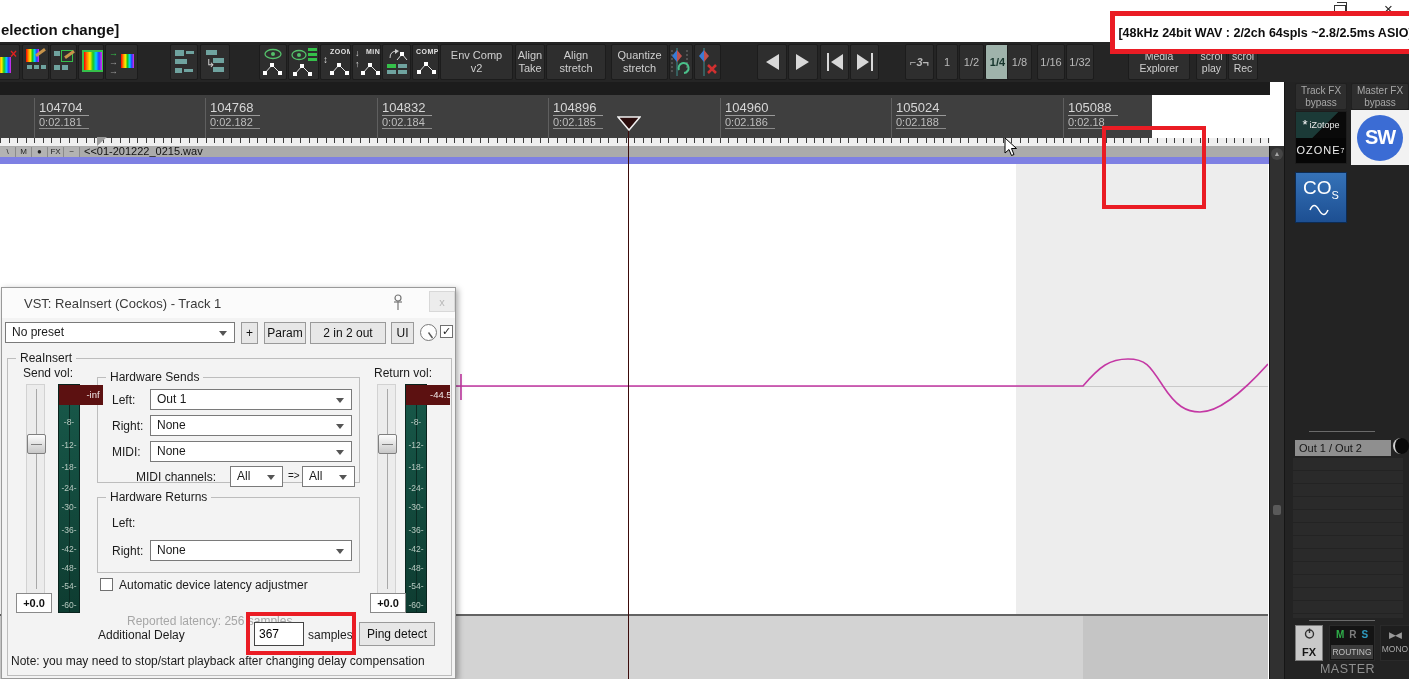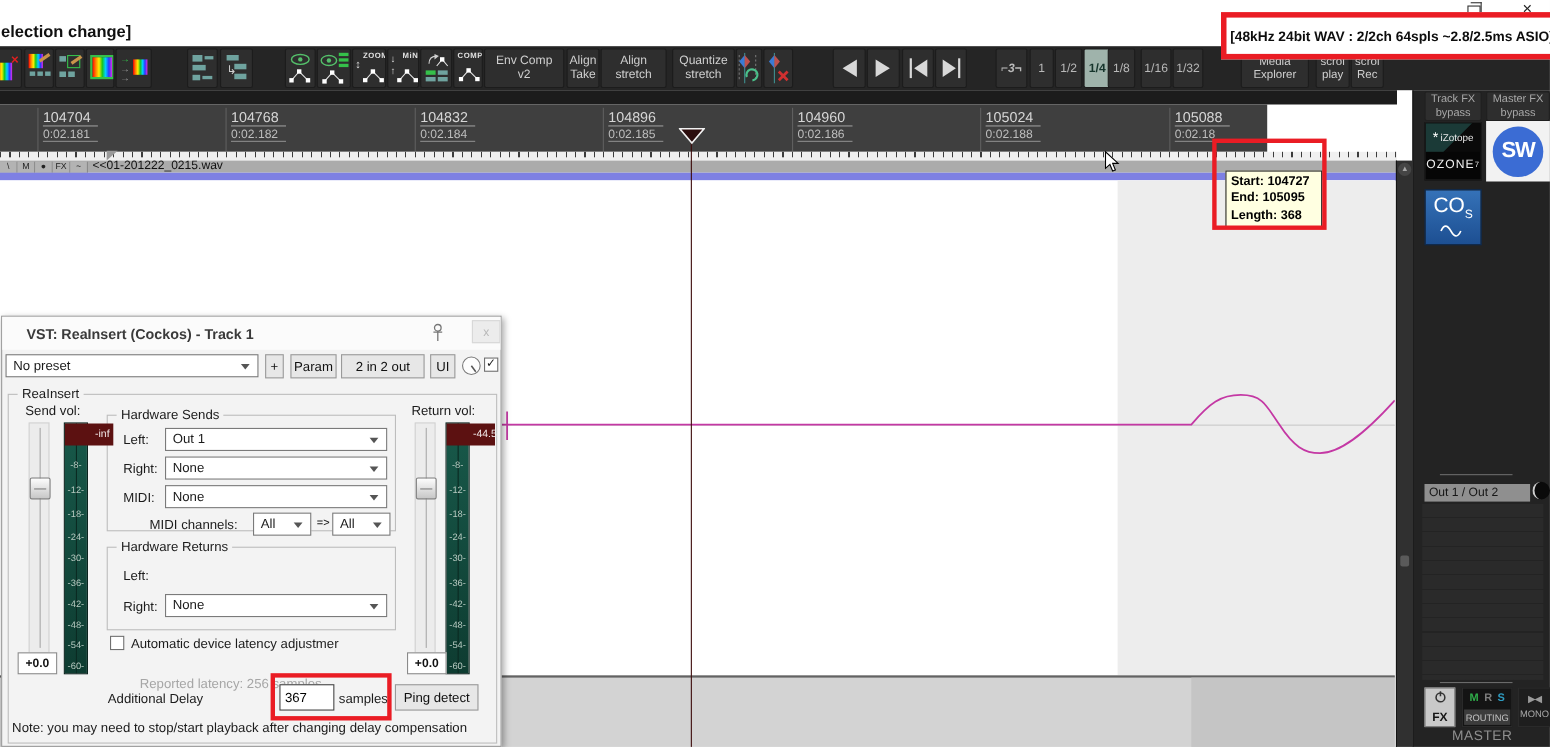--- a/index.html
+++ b/index.html
@@ -89,21 +89,21 @@
   .master-lbl{position:absolute;left:0;width:125px;top:580px;text-align:center;color:#8f8f8f;font-size:12.5px;letter-spacing:.5px;}
   
   .hl{border:4px solid #ea1c24;box-sizing:border-box;background:transparent;z-index:30;}
   .tooltip{left:1114px;top:155px;width:88px;height:53px;background:#ffffe1;border:1px solid #262626;
            box-sizing:border-box;padding:2px 4px;z-index:29;}
   .tooltip div{font-size:11.5px;font-weight:600;color:#000;line-height:1.33;white-space:nowrap;}
   
   .dlg{left:1px;top:287px;width:455px;height:392px;background:#f3f3f3;border:1px solid #9a9a9a;
        box-shadow:2px 2px 6px rgba(0,0,0,.35);box-sizing:border-box;z-index:20;font-size:12px;color:#1b1b1b;}
   .dlg-title{position:absolute;left:0;top:0;width:100%;height:30px;background:#fbfbfb;}
-  .dlg-title span{position:absolute;left:22px;top:8px;font-size:13px;color:#3a3a3a;font-weight:bold;}
+  .dlg-title span{position:absolute;left:22px;top:8px;font-size:13px;color:#3a3a3a;}
   .dlg-close{position:absolute;left:427px;top:3px;width:26px;height:21px;background:#ececec;border:1px solid #d8d8d8;
              color:#b9b9b9;font-size:11px;text-align:center;line-height:20px;box-sizing:border-box;}
   .combo{position:absolute;background:#fff;border:1px solid #7a7a7a;box-sizing:border-box;height:21px;
          font-size:12px;color:#1a1a1a;line-height:19px;padding-left:6px;}
   .combo:after{content:"";position:absolute;right:7px;top:8px;border-left:4px solid transparent;
                border-right:4px solid transparent;border-top:5px solid #555;}
   .pbtn{position:absolute;background:#e7e7e7;border:1px solid #9a9a9a;box-sizing:border-box;height:22px;
         font-size:12px;color:#111;text-align:center;line-height:20px;}
   .gbox{position:absolute;border:1px solid #bdbdbd;box-sizing:border-box;}
   .glegend{position:absolute;top:-8px;left:8px;background:#f3f3f3;padding:0 4px;font-size:12px;color:#1b1b1b;}
@@ -451,25 +451,20 @@
       <div class="mono-ic">▶◀</div>
       <div class="mono-lbl">MONO</div>
     </div>
     <div class="master-lbl">MASTER</div>
   </div>
 
   <div class="abs status-box" style="z-index:40;">
     <span>[48kHz 24bit WAV : 2/2ch 64spls ~2.8/2.5ms ASIO]</span>
   </div>
 
-  <div class="abs tooltip">
-    <div>Start: 104727</div>
-    <div>End: 105095</div>
-    <div>Length: 368</div>
-  </div>
   <div class="abs hl" style="left:1102px;top:126px;width:104px;height:83px;"></div>
 
   <div class="abs dlg">
     <div class="dlg-title">
       <span>VST: ReaInsert (Cockos) - Track 1</span>
       <svg class="abs" style="left:388px;top:5px;" width="16" height="20">
         <circle cx="8" cy="5" r="3" fill="none" stroke="#777" stroke-width="1.2"></circle>
         <line x1="8" y1="8" x2="8" y2="17" stroke="#777" stroke-width="1.2"></line>
         <line x1="4" y1="9" x2="12" y2="9" stroke="#777" stroke-width="1.2"></line>
       </svg>

